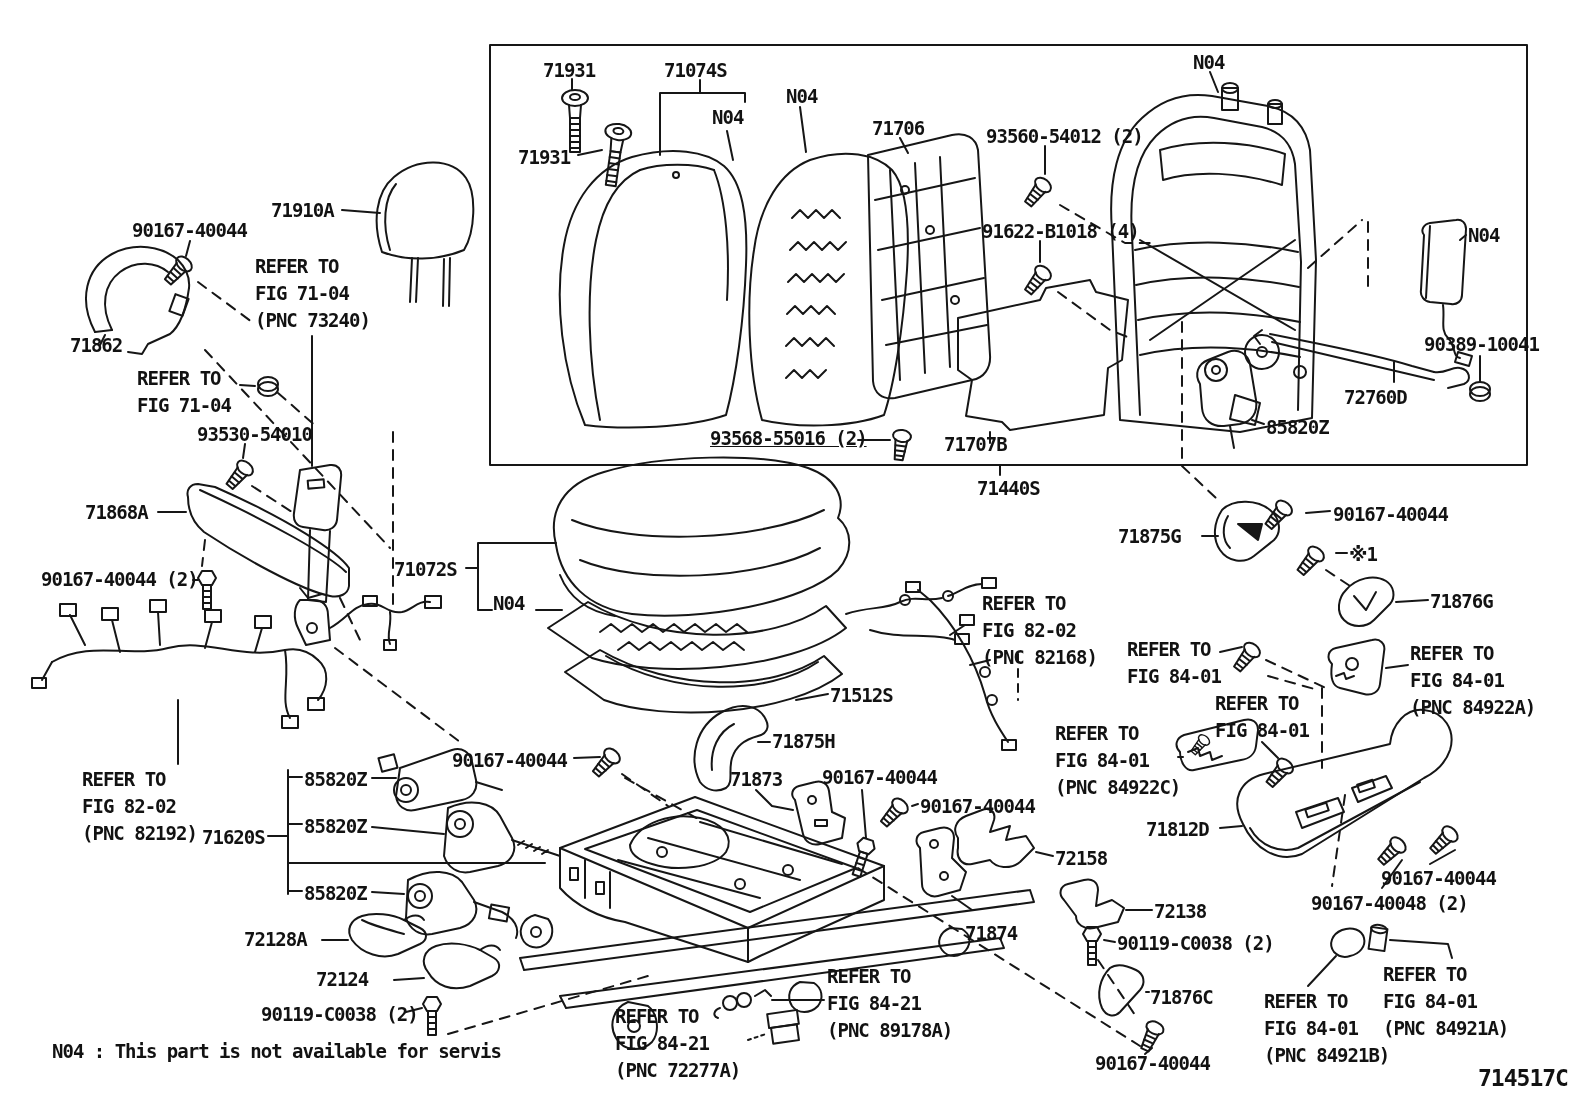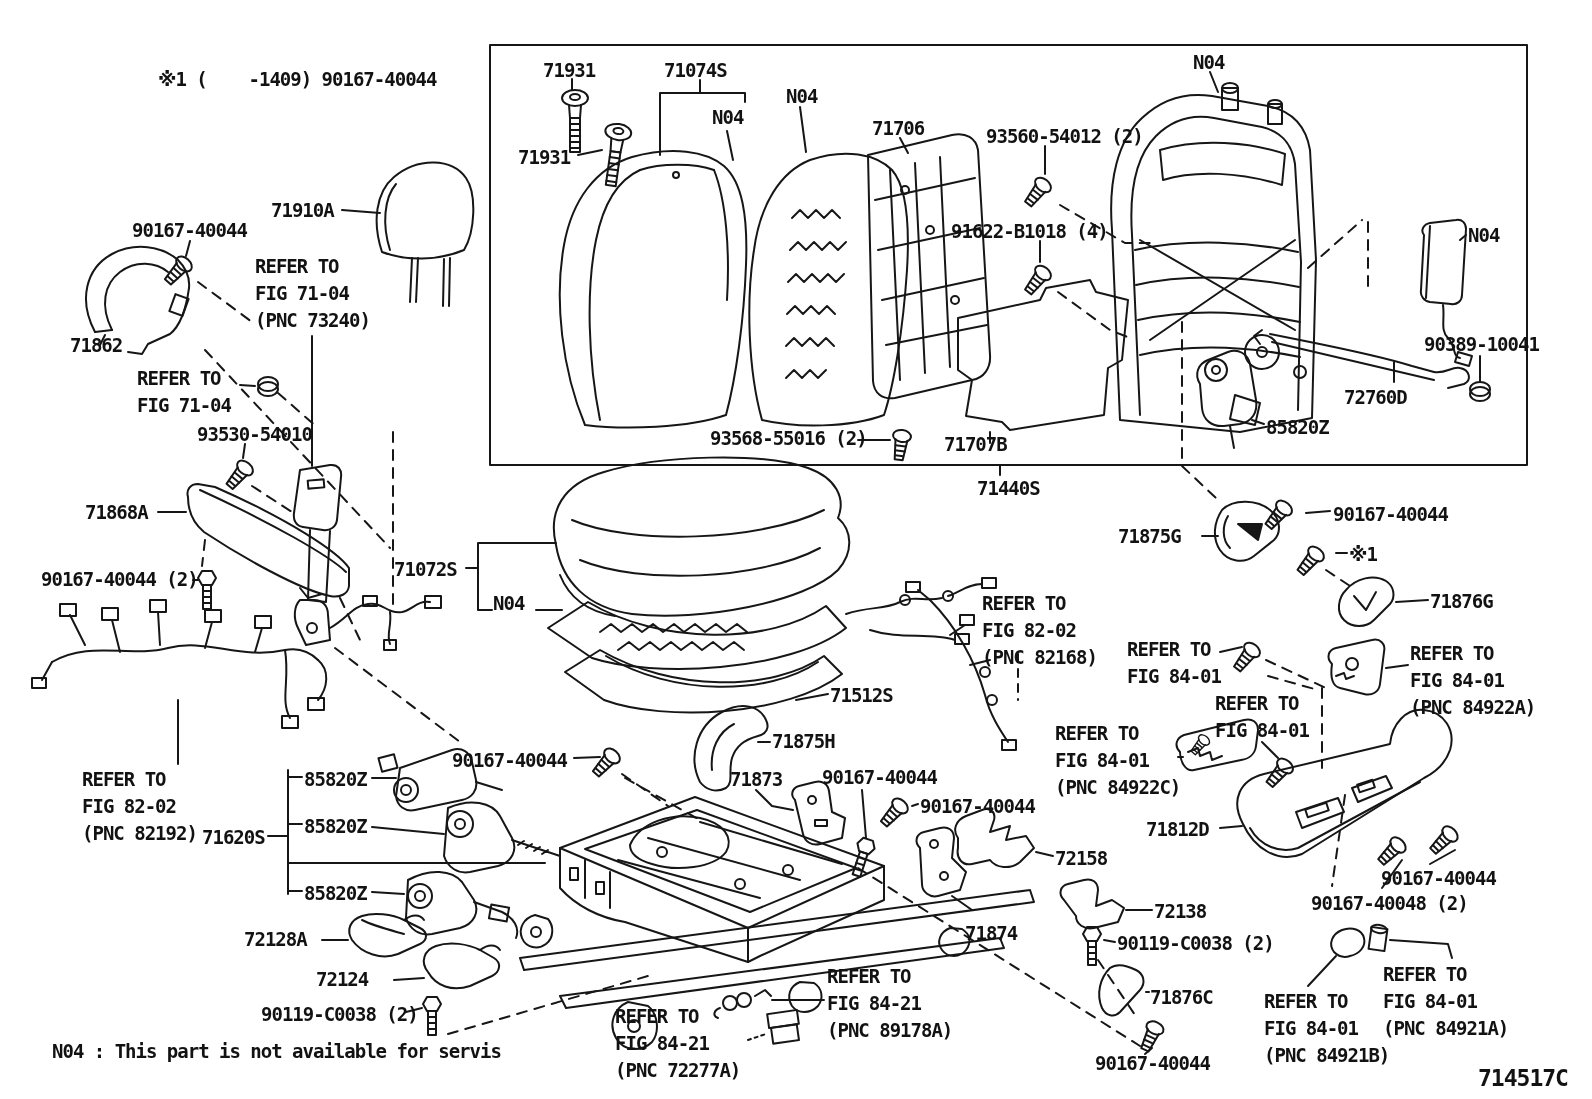--- a/index.html
+++ b/index.html
@@ -399,36 +399,36 @@
 
 <div id="labels-layer">
       <div class="plabel" style="left: 543px; top: 57px;">71931</div>
       <div class="plabel" style="left: 664px; top: 57px;">71074S</div>
       <div class="plabel" style="left: 712px; top: 104px;">N04</div>
       <div class="plabel" style="left: 786px; top: 83px;">N04</div>
       <div class="plabel" style="left: 518px; top: 144px;">71931</div>
       <div class="plabel" style="left: 872px; top: 115px;">71706</div>
       <div class="plabel" style="left: 986px; top: 123px;">93560-54012 (2)</div>
       <div class="plabel" style="left: 1193px; top: 49px;">N04</div>
-      <div class="plabel" style="left: 951px; top: 218px; text-align: center;">91622-B1018 (4)</div>
+      <div class="plabel" style="left: 982px; top: 218px; text-align: center;">91622-B1018 (4)</div>
       <div class="plabel" style="left: 1468px; top: 222px;">N04</div>
       <div class="plabel" style="left: 271px; top: 197px;">71910A</div>
       <div class="plabel" style="left: 132px; top: 217px;">90167-40044</div>
       <div class="plabel" style="left: 255px; top: 253px;">REFER TO
 FIG 71-04
 (PNC 73240)</div>
       <div class="plabel" style="left: 70px; top: 332px;">71862</div>
       <div class="plabel" style="left: 137px; top: 365px;">REFER TO
 FIG 71-04</div>
       <div class="plabel" style="left: 197px; top: 421px;">93530-54010</div>
       <div class="plabel" style="left: 85px; top: 499px;">71868A</div>
       <div class="plabel" style="left: 41px; top: 566px;">90167-40044 (2)</div>
       <div class="plabel" style="left: 394px; top: 556px;">71072S</div>
       <div class="plabel" style="left: 493px; top: 590px;">N04</div>
-      <div class="plabel" style="left: 710px; top: 425px;">93568-55016 (2)</div>
+      <div class="plabel" style="left: 710px; top: 425px; text-decoration: underline;">93568-55016 (2)</div>
       <div class="plabel" style="left: 944px; top: 431px; text-align: right;">71707B</div>
       <div class="plabel" style="left: 977px; top: 475px;">71440S</div>
       <div class="plabel" style="left: 1424px; top: 331px;">90389-10041</div>
       <div class="plabel" style="left: 1344px; top: 384px;">72760D</div>
       <div class="plabel" style="left: 1266px; top: 414px;">85820Z</div>
       <div class="plabel" style="left: 1118px; top: 523px;">71875G</div>
       <div class="plabel" style="left: 1333px; top: 501px;">90167-40044</div>
       <div class="plabel" style="left: 1349px; top: 541px;">※1</div>
       <div class="plabel" style="left: 1430px; top: 588px;">71876G</div>
       <div class="plabel" style="left: 982px; top: 590px;">REFER TO
@@ -476,17 +476,16 @@
       <div class="plabel" style="left: 1150px; top: 984px;">71876C</div>
       <div class="plabel" style="left: 1095px; top: 1050px;">90167-40044</div>
       <div class="plabel" style="left: 1264px; top: 988px;">REFER TO
 FIG 84-01
 (PNC 84921B)</div>
       <div class="plabel" style="left: 1383px; top: 961px;">REFER TO
 FIG 84-01
 (PNC 84921A)</div>
     </div>
 
-<div class="note" style="left:158px;top:66px">※1 (    -1409) 90167-40044</div>
 <div class="note" style="left:52px;top:1038px">N04 : This part is not available for servis</div>
 <div class="note figcode" style="left:1478px;top:1065px">714517C</div>
 
 </div>
 
 </body></html>

